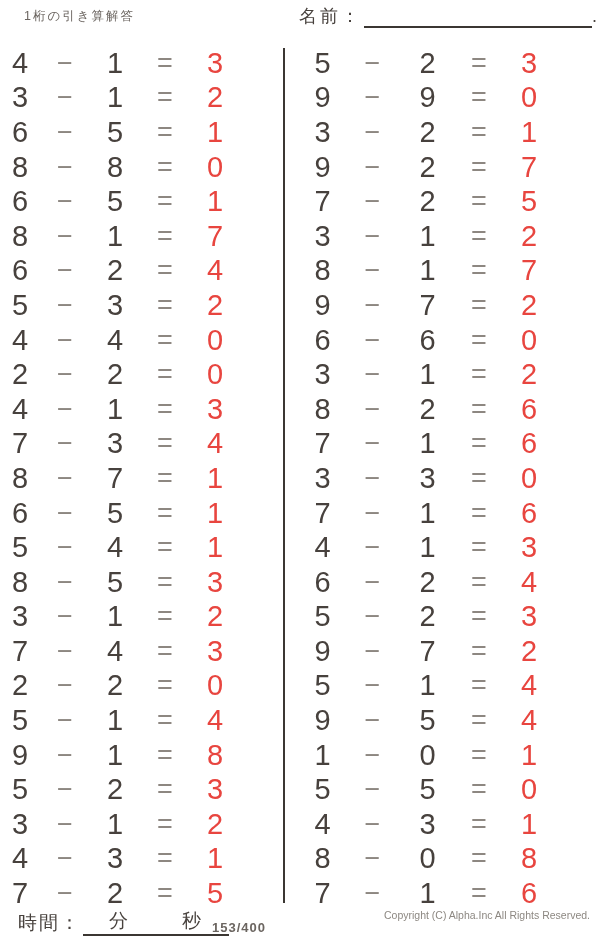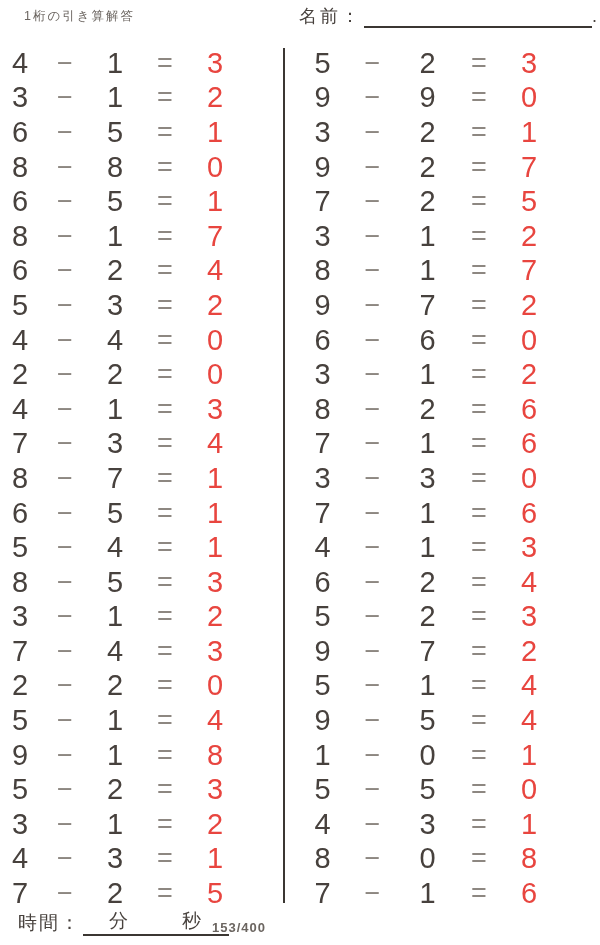--- a/index.html
+++ b/index.html
@@ -469,13 +469,14 @@
 <div class="time-block">
   <span>時間：</span><span class="time-line">
       <span>分</span>
       <span>秒</span>
     </span>
 </div>
 
 <div class="page-number">153/400</div>
 
 <div class="copyright">
+  <div>Copyright (C) Alpha.Inc All Rights Reserved.</div>
 </div>
 
 </body></html>

